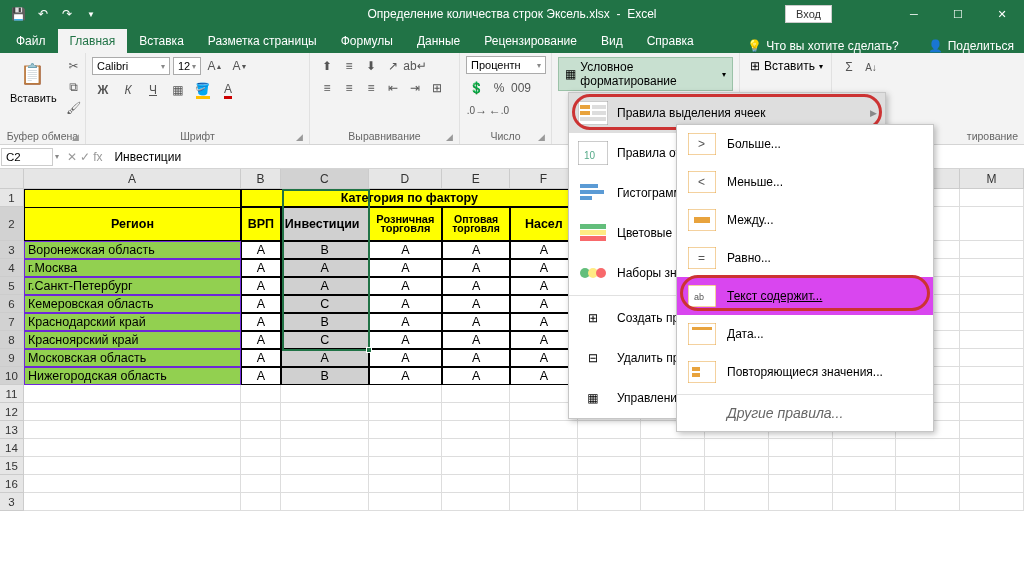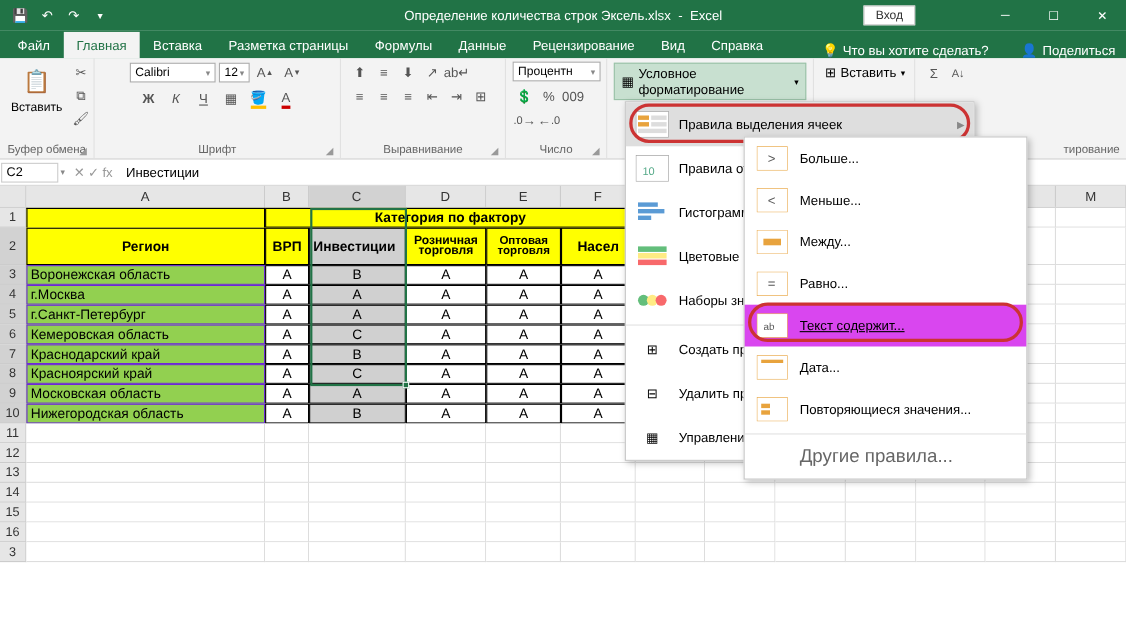--- a/index.html
+++ b/index.html
@@ -51,21 +51,21 @@
 .cf-menu-item .mi-icon { width: 32px; height: 28px; display: flex; align-items: center; justify-content: center; }
 .cf-menu-item .mi-icon svg { width: 30px; height: 24px; }
 .cf-menu-sep { border-top: 1px solid #e1e1e1; margin: 2px 0; }
 .red-oval { position: absolute; border: 3px solid #cc3333; border-radius: 20px; pointer-events: none; }
 
 .sub-menu { position: absolute; top: 124px; left: 676px; width: 258px; background: #fff; border: 1px solid #c6c6c6; box-shadow: 2px 2px 6px rgba(0,0,0,0.25); z-index: 101; }
 .sub-menu-item { display: flex; align-items: center; gap: 10px; padding: 7px 10px; font-size: 12px; }
 .sub-menu-item.highlighted { background: #d946ef; text-decoration: underline; }
 .sub-menu-item .si-icon { width: 30px; height: 24px; display: flex; align-items: center; justify-content: center; }
 .sub-menu-sep { border-top: 1px solid #e1e1e1; margin: 3px 0; }
-.sub-menu-text { padding: 7px 10px 10px 50px; font-size: 17px; color: #666; }
+.sub-menu-text { padding: 7px 10px 10px 50px; font-size: 14px; color: #666; font-style: italic; }
 
 
 .formula-bar { height: 24px; background: #fff; border-bottom: 1px solid #d4d4d4; display: flex; align-items: center; }
 .name-box { width: 52px; border: 1px solid #ccc; padding: 2px 4px; font-size: 11.5px; margin: 1px 0 1px 1px; background: #fff; }
 .fx-btns { display: flex; padding: 0 6px; gap: 3px; color: #999; }
 .formula-input { flex: 1; padding: 2px 6px; font-size: 12px; }
 
 
 .grid-wrap { position: relative; }
 .col-headers { display: flex; background: #e6e6e6; height: 20px; border-bottom: 1px solid #ccc; }
@@ -142,21 +142,21 @@
       <div class="small-btns">
         <div class="small-btn">✂</div>
         <div class="small-btn">⧉</div>
         <div class="small-btn">🖌</div>
       </div>
     </div>
     <div class="ribbon-group-label"><span>Буфер обмена</span><span class="launcher">◢</span></div>
   </div>
 
   <div class="ribbon-group" style="width:224px">
-    <div class="ribbon-group-content" style="flex-direction:column;align-items:center">
+    <div class="ribbon-group-content" style="flex-direction:column;align-items:flex-start">
       <div class="font-row">
         <div class="font-box font-name">
             <span>Calibri</span>
             <span style="margin-left:auto;font-size:8px;color:#888">▾</span>
           </div>
         <div class="font-box font-size">
             <span>12</span>
             <span style="margin-left:auto;font-size:8px;color:#888">▾</span>
           </div>
         <div class="ribbon-btn">A<sup style="font-size:7px">▲</sup></div>

